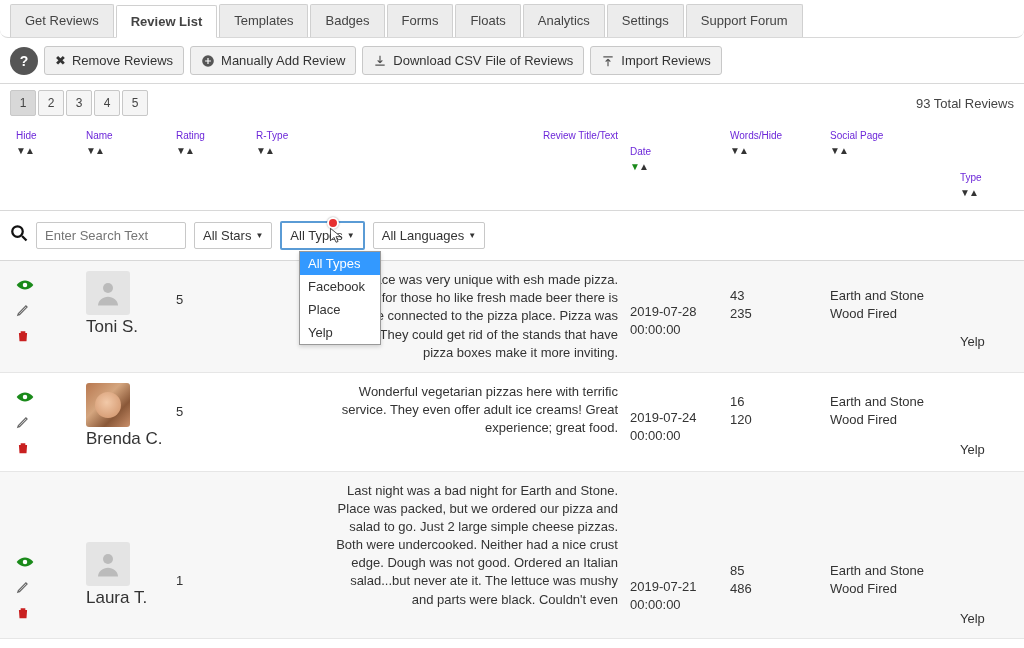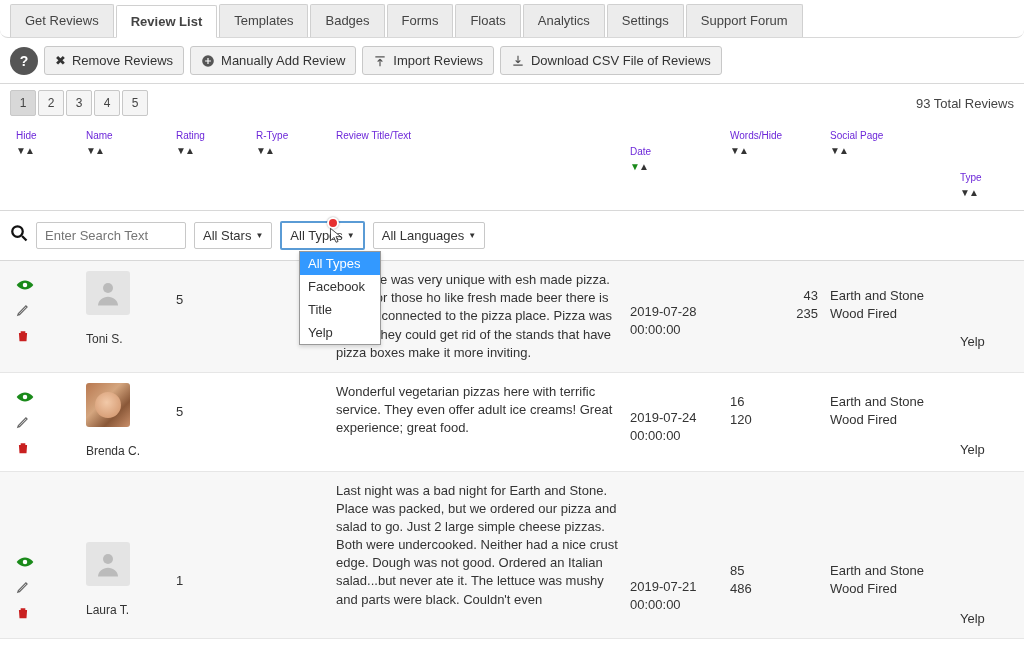--- a/index.html
+++ b/index.html
@@ -13,21 +13,21 @@
 .pager-row { display: flex; align-items: center; justify-content: space-between; padding: 6px 10px; font-size: 13px; color: #444; }
 .pager { display: flex; gap: 2px; }
 .page-btn { width: 26px; height: 26px; border: 1px solid #c8c8c8; background: #f5f5f5; display: inline-flex; align-items: center; justify-content: center; cursor: pointer; font-size: 12px; border-radius: 2px; }
 .page-btn.active { background: #d8d8d8; }
 .header-row { display: flex; padding: 8px 10px 12px 10px; border-bottom: 1px solid #d8d8d8; align-items: flex-start; }
 .col { padding: 0 6px; }
 .col.hide { width: 70px; flex-shrink: 0; }
 .col.name { width: 90px; flex-shrink: 0; }
 .col.rating { width: 80px; flex-shrink: 0; }
 .col.rtype { width: 80px; flex-shrink: 0; }
-.col.title { flex: 1; min-width: 0; }
+.col.title { flex: 1; min-width: 0; text-align: right; }
 .col.date { width: 100px; flex-shrink: 0; margin-top: 16px; }
 .col.words { width: 100px; flex-shrink: 0; }
 .col.social { width: 130px; flex-shrink: 0; }
 .col.type { width: 60px; flex-shrink: 0; margin-top: 42px; }
 .col-head { font-size: 10px; color: #6d28d9; }
 .sort-arrows { margin-top: 4px; font-size: 10px; letter-spacing: -1px; color: #333; font-weight: bold; }
 .sort-arrows.green-down .down { color: #1a8a1a; }
 .filter-row { display: flex; align-items: center; padding: 10px 10px; gap: 8px; border-bottom: 1px solid #d8d8d8; position: relative; }
 .search-icon { font-size: 18px; font-weight: bold; }
 .search-input { width: 150px; padding: 5px 8px; border: 1px solid #c8c8c8; border-radius: 2px; font-size: 13px; }
@@ -41,21 +41,21 @@
 .data-row { display: flex; padding: 10px 10px; border-bottom: 1px solid #e6e6e6; align-items: flex-start; font-size: 13px; color: #333; line-height: 1.4; }
 .data-row.alt { background: #f7f7f7; }
 .action-icons { display: flex; flex-direction: column; gap: 6px; align-items: flex-start; padding-top: 4px; }
 .icon-eye { color: #1a8a1a; font-size: 16px; }
 .icon-pencil { color: #666; font-size: 14px; }
 .icon-trash { color: #c92020; font-size: 14px; }
 .avatar { width: 44px; height: 44px; background: #e4e4e4; border-radius: 3px; display: inline-flex; align-items: center; justify-content: center; color: #bbb; overflow: hidden; }
 .avatar svg { width: 30px; height: 30px; }
 .avatar.photo { background: linear-gradient(135deg, #b87850 0%, #d4a57e 40%, #8a5838 70%, #c98f6a 100%); }
 .avatar.photo::after { content: ""; display: block; width: 26px; height: 26px; border-radius: 50%; background: radial-gradient(circle at 45% 40%, #f2c9a8 0%, #d9a17a 70%); position: relative; }
-.name-text { margin-top: 16px; font-size: 12px; }
+.name-text { margin-top: 0; font-size: 17px; }
 .review-text { font-size: 13px; color: #333; }
 .tri { font-size: 8px; }
 .icon-svg { width: 14px; height: 14px; fill: #555; }
 svg.cursor-arrow { width: 14px; height: 18px; position: absolute; top: 10px; left: 2px; }
 </style>
 </head>
 <body>
 
 <div class="tabs">
   <div class="tab">Get Reviews</div>
@@ -77,29 +77,29 @@
   </button>
   <button class="tool-btn">
     <svg class="icon-svg" viewBox="0 0 24 24">
         <circle cx="12" cy="12" r="10" fill="#555"></circle>
         <path d="M12 7v10M7 12h10" stroke="#fff" stroke-width="2"></path>
       </svg>
     <span>Manually Add Review</span>
   </button>
   <button class="tool-btn">
     <svg class="icon-svg" viewBox="0 0 24 24">
+        <path d="M12 3v12m0 0l-4-4m4 4l4-4M4 19h16" stroke="#555" stroke-width="2" fill="none"></path>
+      </svg>
+    <span>Download CSV File of Reviews</span>
+  </button>
+  <button class="tool-btn">
+    <svg class="icon-svg" viewBox="0 0 24 24">
         <path d="M12 21V9m0 0l-4 4m4-4l4 4M4 5h16" stroke="#555" stroke-width="2" fill="none"></path>
       </svg>
     <span>Import Reviews</span>
-  </button>
-  <button class="tool-btn">
-    <svg class="icon-svg" viewBox="0 0 24 24">
-        <path d="M12 3v12m0 0l-4-4m4 4l4-4M4 19h16" stroke="#555" stroke-width="2" fill="none"></path>
-      </svg>
-    <span>Download CSV File of Reviews</span>
   </button>
 </div>
 
 <div class="pager-row">
   <div class="pager">
     <div class="page-btn active">1</div>
     <div class="page-btn">2</div>
     <div class="page-btn">3</div>
     <div class="page-btn">4</div>
     <div class="page-btn">5</div>
@@ -162,21 +162,21 @@
     <span class="tri">▼</span>
   </div>
   <div class="dropdown">
     <span>All Languages</span>
     <span class="tri">▼</span>
   </div>
 
   <div class="dropdown-menu">
     <div class="dropdown-item selected">All Types</div>
     <div class="dropdown-item">Facebook</div>
-    <div class="dropdown-item">Title</div>
+    <div class="dropdown-item">Place</div>
     <div class="dropdown-item">Yelp</div>
   </div>
 
   <div class="cursor-pointer">
     <div class="cursor-dot"></div>
     <svg class="cursor-arrow" viewBox="0 0 20 26">
       <path d="M2 2 L2 20 L7 15 L10 22 L13 21 L10 14 L17 14 Z" fill="#fff" stroke="#000" stroke-width="1"></path>
     </svg>
   </div>
 </div>
@@ -206,21 +206,21 @@
           <circle cx="12" cy="8" r="4"></circle>
           <path d="M4 22c0-4 4-7 8-7s8 3 8 7"></path>
         </svg>
     </div>
     <div class="name-text">Toni S.</div>
   </div>
   <div class="col rating" style="padding-top:20px;">5</div>
   <div class="col rtype"></div>
   <div class="col title review-text">his place was very unique with esh made pizza.  Great for those ho like fresh made beer there is a place connected to the pizza place.  Pizza was great.  They could get rid of the stands that have pizza boxes make it more inviting.</div>
   <div class="col date" style="padding-top:16px;">2019-07-28 00:00:00</div>
-  <div class="col words" style="padding-top:16px;text-align:right;">
+  <div class="col words" style="padding-top:16px;">
     <div>43</div>
     <div>235</div>
   </div>
   <div class="col social" style="padding-top:16px;">Earth and Stone Wood Fired</div>
   <div class="col type" style="padding-top:20px;">Yelp</div>
 </div>
 
 <div class="data-row">
   <div class="col hide action-icons">
     <span class="icon-eye">

